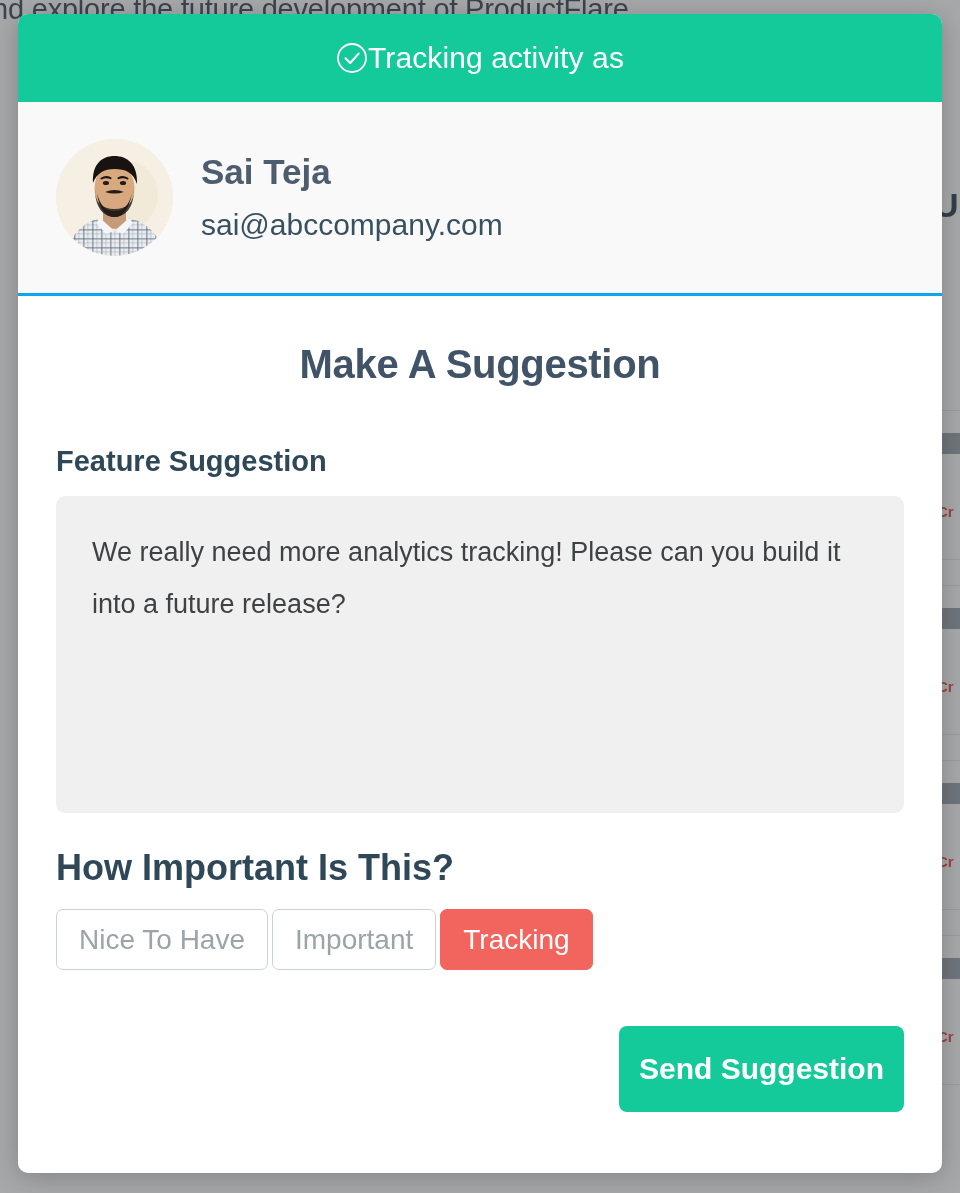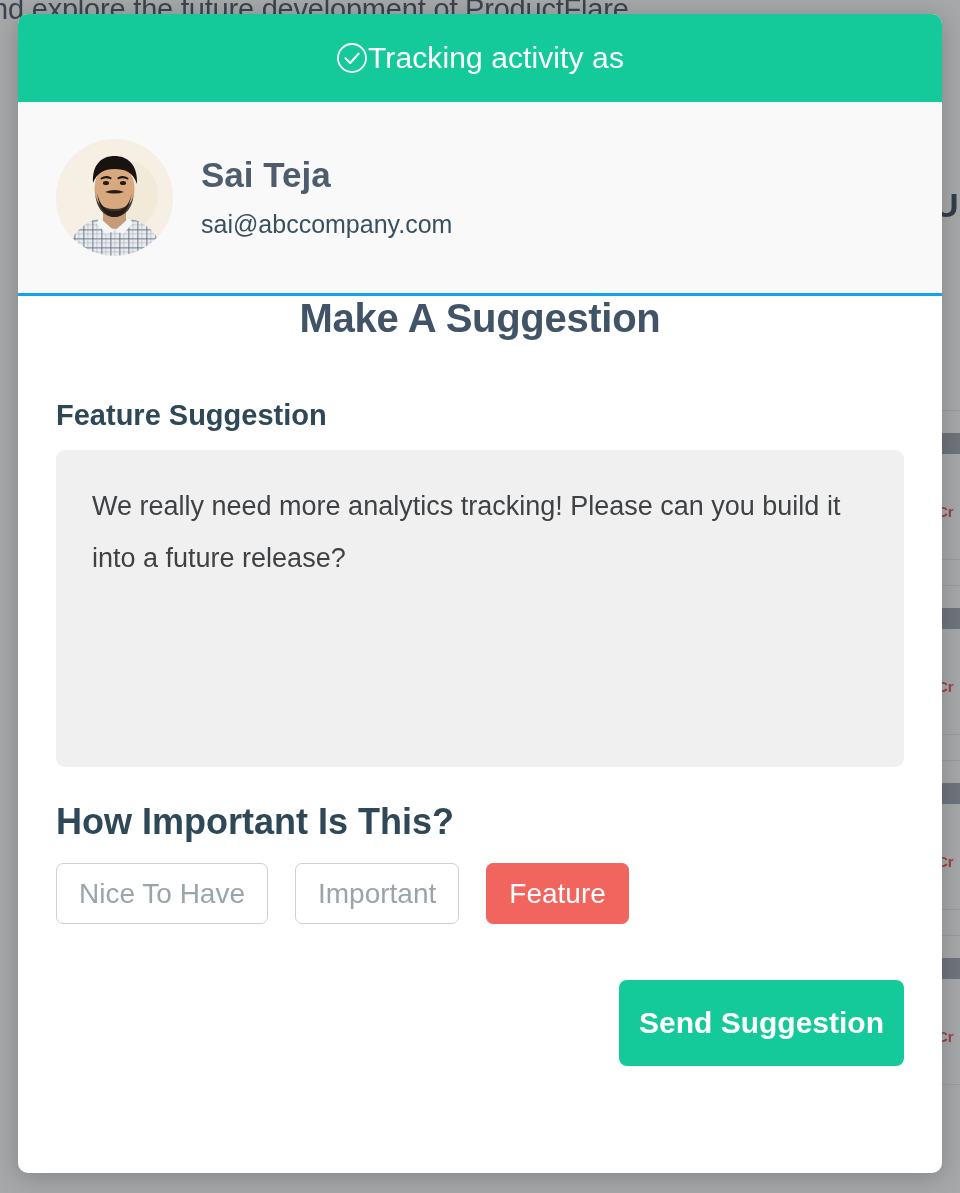--- a/index.html
+++ b/index.html
@@ -143,37 +143,38 @@
     flex-direction: column;
     justify-content: center;
   }
   .user-name {
     font-size: 35px;
     font-weight: bold;
     color: #4e5d6e;
     line-height: 1.25;
   }
   .user-email {
-    font-size: 25px;
+    font-size: 30px;
     color: #39505f;
     line-height: 1.35;
     margin-top: 11px;
   }
 
   
   .modal-body {
     padding: 0 38px;
     position: relative;
   }
 
   .modal-title {
     text-align: center;
     font-size: 40px;
     font-weight: bold;
     color: #415367;
+    margin-top: 46px;
     letter-spacing: -0.3px;
   }
 
   .field-header {
     display: flex;
     align-items: baseline;
     justify-content: space-between;
     margin-top: 58px;
   }
   .field-label {
@@ -207,21 +208,21 @@
   .importance-title {
     margin-top: 34px;
     font-size: 36px;
     font-weight: bold;
     color: #2f4858;
   }
 
   .importance-row {
     margin-top: 20px;
     display: flex;
-    gap: 27px;
+    gap: 4px;
   }
   .imp-btn {
     font-family: "Liberation Sans", sans-serif;
     font-size: 28px;
     padding: 12px 22px;
     border-radius: 7px;
     background: #ffffff;
     border: 1px solid #c9d2d6;
     color: #9aa4a9;
     cursor: pointer;
@@ -349,21 +350,21 @@
       <span class="field-label">Feature Suggestion</span>
     </div>
 
     <textarea class="suggestion-box" placeholder="Type your suggestion here" style="">We really need more analytics tracking! Please can you build it into a future release?</textarea>
 
     <div class="importance-title">How Important Is This?</div>
 
     <div class="importance-row">
       <button class="imp-btn">Nice To Have</button>
       <button class="imp-btn">Important</button>
-      <button class="imp-btn selected">Feature</button>
+      <button class="imp-btn selected">Tracking</button>
     </div>
 
     <div class="submit-row">
       <button class="submit-btn">Send Suggestion</button>
     </div>
 
   </div>
 </div>
 
 </body></html>

